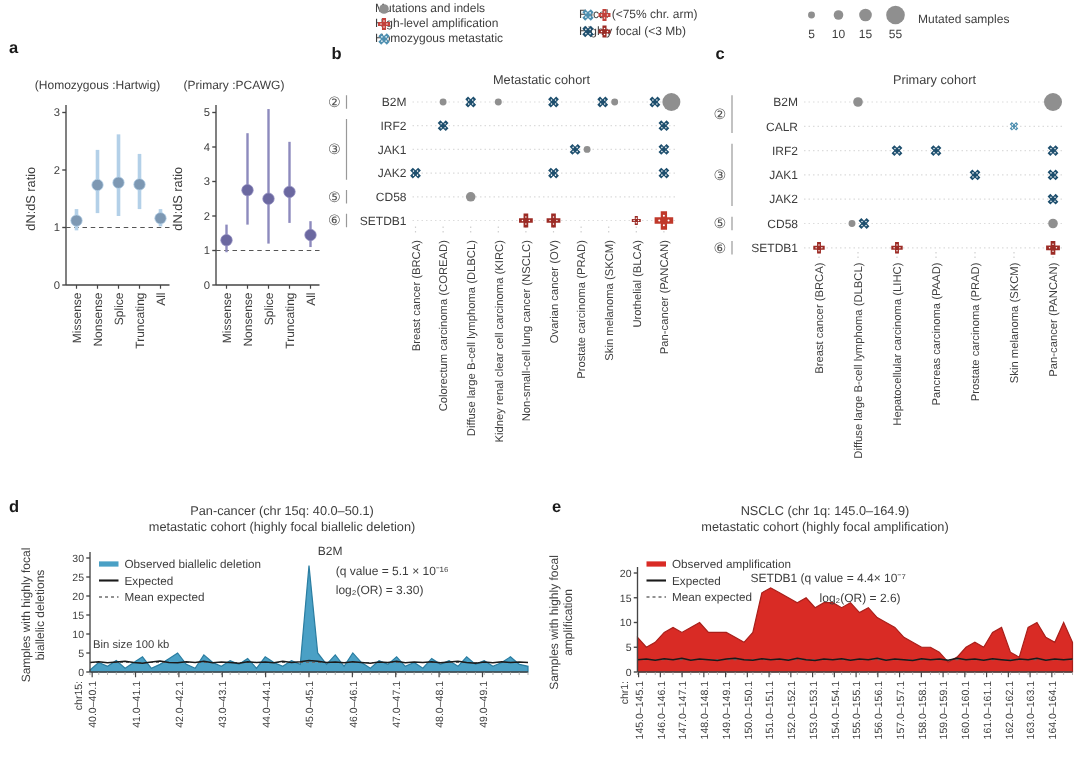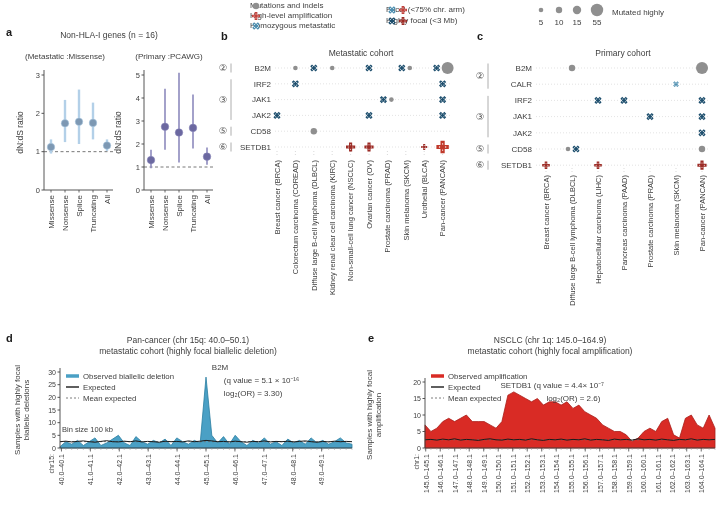--- a/index.html
+++ b/index.html
@@ -83,32 +83,31 @@
       <circle cx="13" cy="9" r="2.3" fill="#8f8f8f"></circle>
       <text x="13" y="24" font-size="8" text-anchor="middle" fill="#3d3d3d">5</text>
       <circle cx="31" cy="9" r="3.2" fill="#8f8f8f"></circle>
       <text x="31" y="24" font-size="8" text-anchor="middle" fill="#3d3d3d">10</text>
       <circle cx="49" cy="9" r="4.2" fill="#8f8f8f"></circle>
       <text x="49" y="24" font-size="8" text-anchor="middle" fill="#3d3d3d">15</text>
       <circle cx="69" cy="9" r="6.2" fill="#8f8f8f"></circle>
       <text x="69" y="24" font-size="8" text-anchor="middle" fill="#3d3d3d">55</text>
     </svg>
   <div class="lg-item" style="left:612px;top:8px">
-    <span>Mutated highly</span>
+    <span>Mutated samples</span>
   </div>
 
   <div class="plabel" style="left:6px;top:26px">a</div>
   <div class="plabel" style="left:221px;top:30px">b</div>
   <div class="plabel" style="left:477px;top:30px">c</div>
   <div class="plabel" style="left:6px;top:332px">d</div>
   <div class="plabel" style="left:368px;top:332px">e</div>
 
-  <div class="ttl" style="left:28px;top:30px;width:162px">Non-HLA-I genes (n = 16)</div>
-  <div class="ttl" style="left:14px;top:52px;width:102px;font-size:8px">(Metastatic :Missense)</div>
-  <div class="ttl" style="left:117px;top:52px;width:104px;font-size:8px">(Primary :PCAWG)</div>
+  <div class="ttl" style="left:14px;top:52px;width:102px;font-size:8px">(Homozygous :Hartwig)</div>
+  <div class="ttl" style="left:104px;top:52px;width:104px;font-size:8px">(Primary :PCAWG)</div>
 
 <svg width="102" height="240" style="left:14px;top:66px">
       <line x1="30" y1="4" x2="30" y2="124" stroke="#444444" stroke-width="0.9"></line>
       <line x1="30" y1="124" x2="99" y2="124" stroke="#444444" stroke-width="0.9"></line>
       <line x1="27.5" y1="124" x2="30" y2="124" stroke="#444444" stroke-width="0.9"></line>
       <text x="26" y="126.5" font-size="7.5" text-anchor="end" fill="#3d3d3d">0</text>
       <line x1="27.5" y1="85.66666666666667" x2="30" y2="85.66666666666667" stroke="#444444" stroke-width="0.9"></line>
       <text x="26" y="88.16666666666667" font-size="7.5" text-anchor="end" fill="#3d3d3d">1</text>
       <line x1="27.5" y1="47.33333333333334" x2="30" y2="47.33333333333334" stroke="#444444" stroke-width="0.9"></line>
       <text x="26" y="49.83333333333334" font-size="7.5" text-anchor="end" fill="#3d3d3d">2</text>

